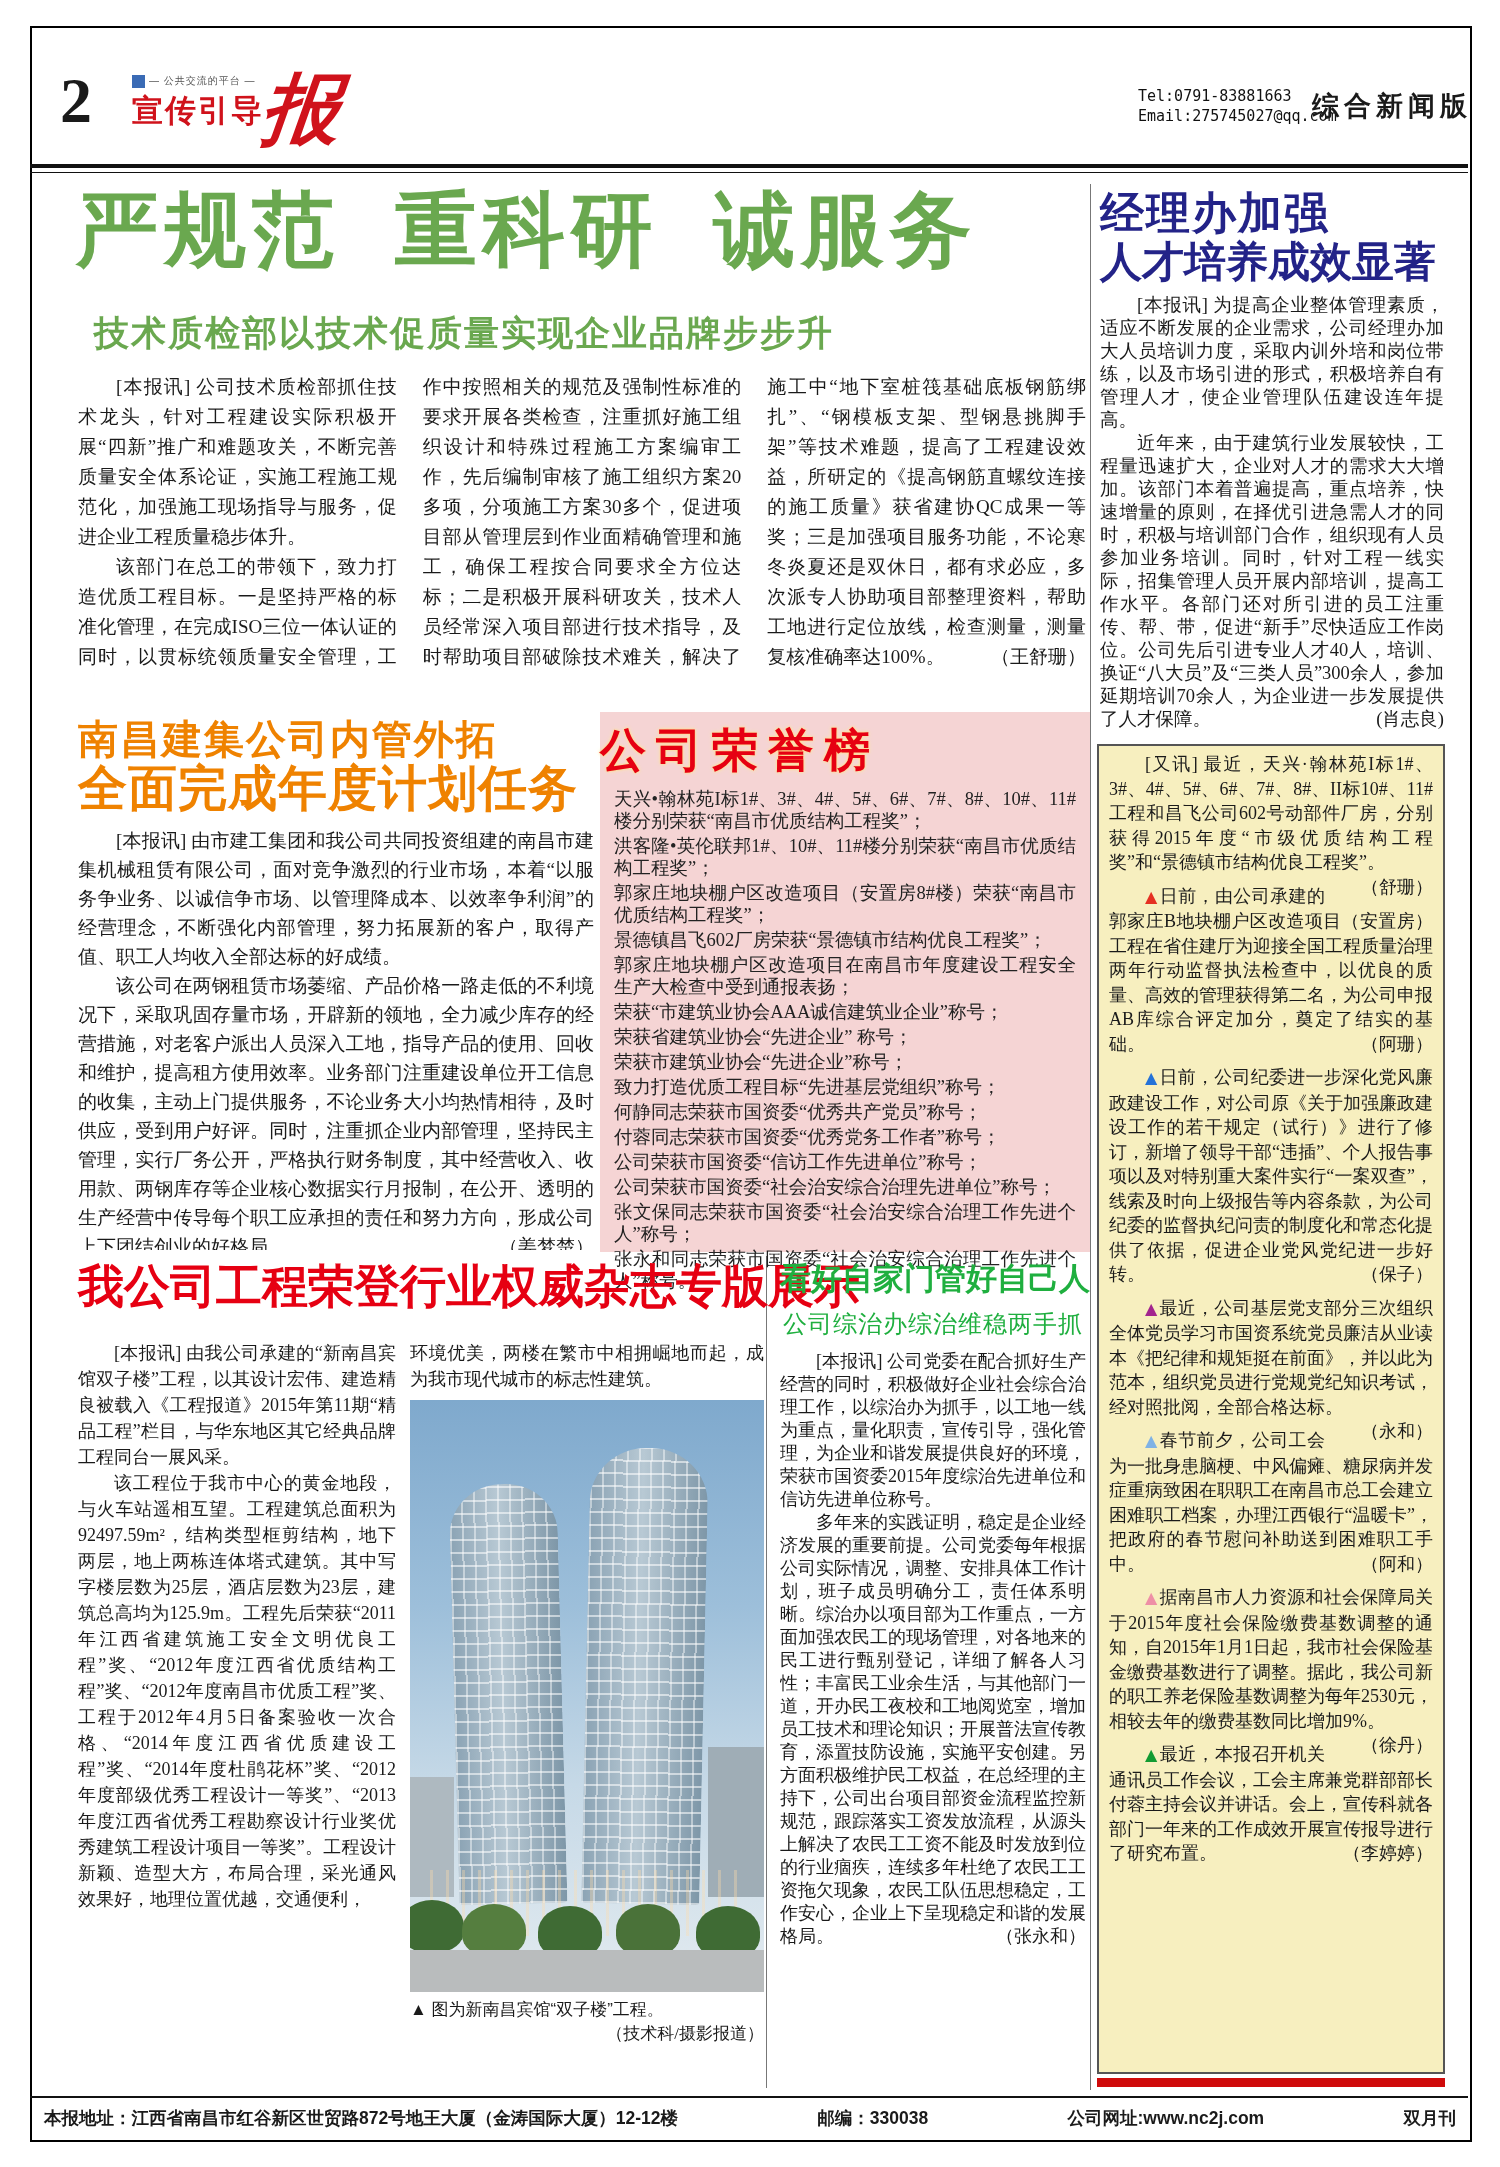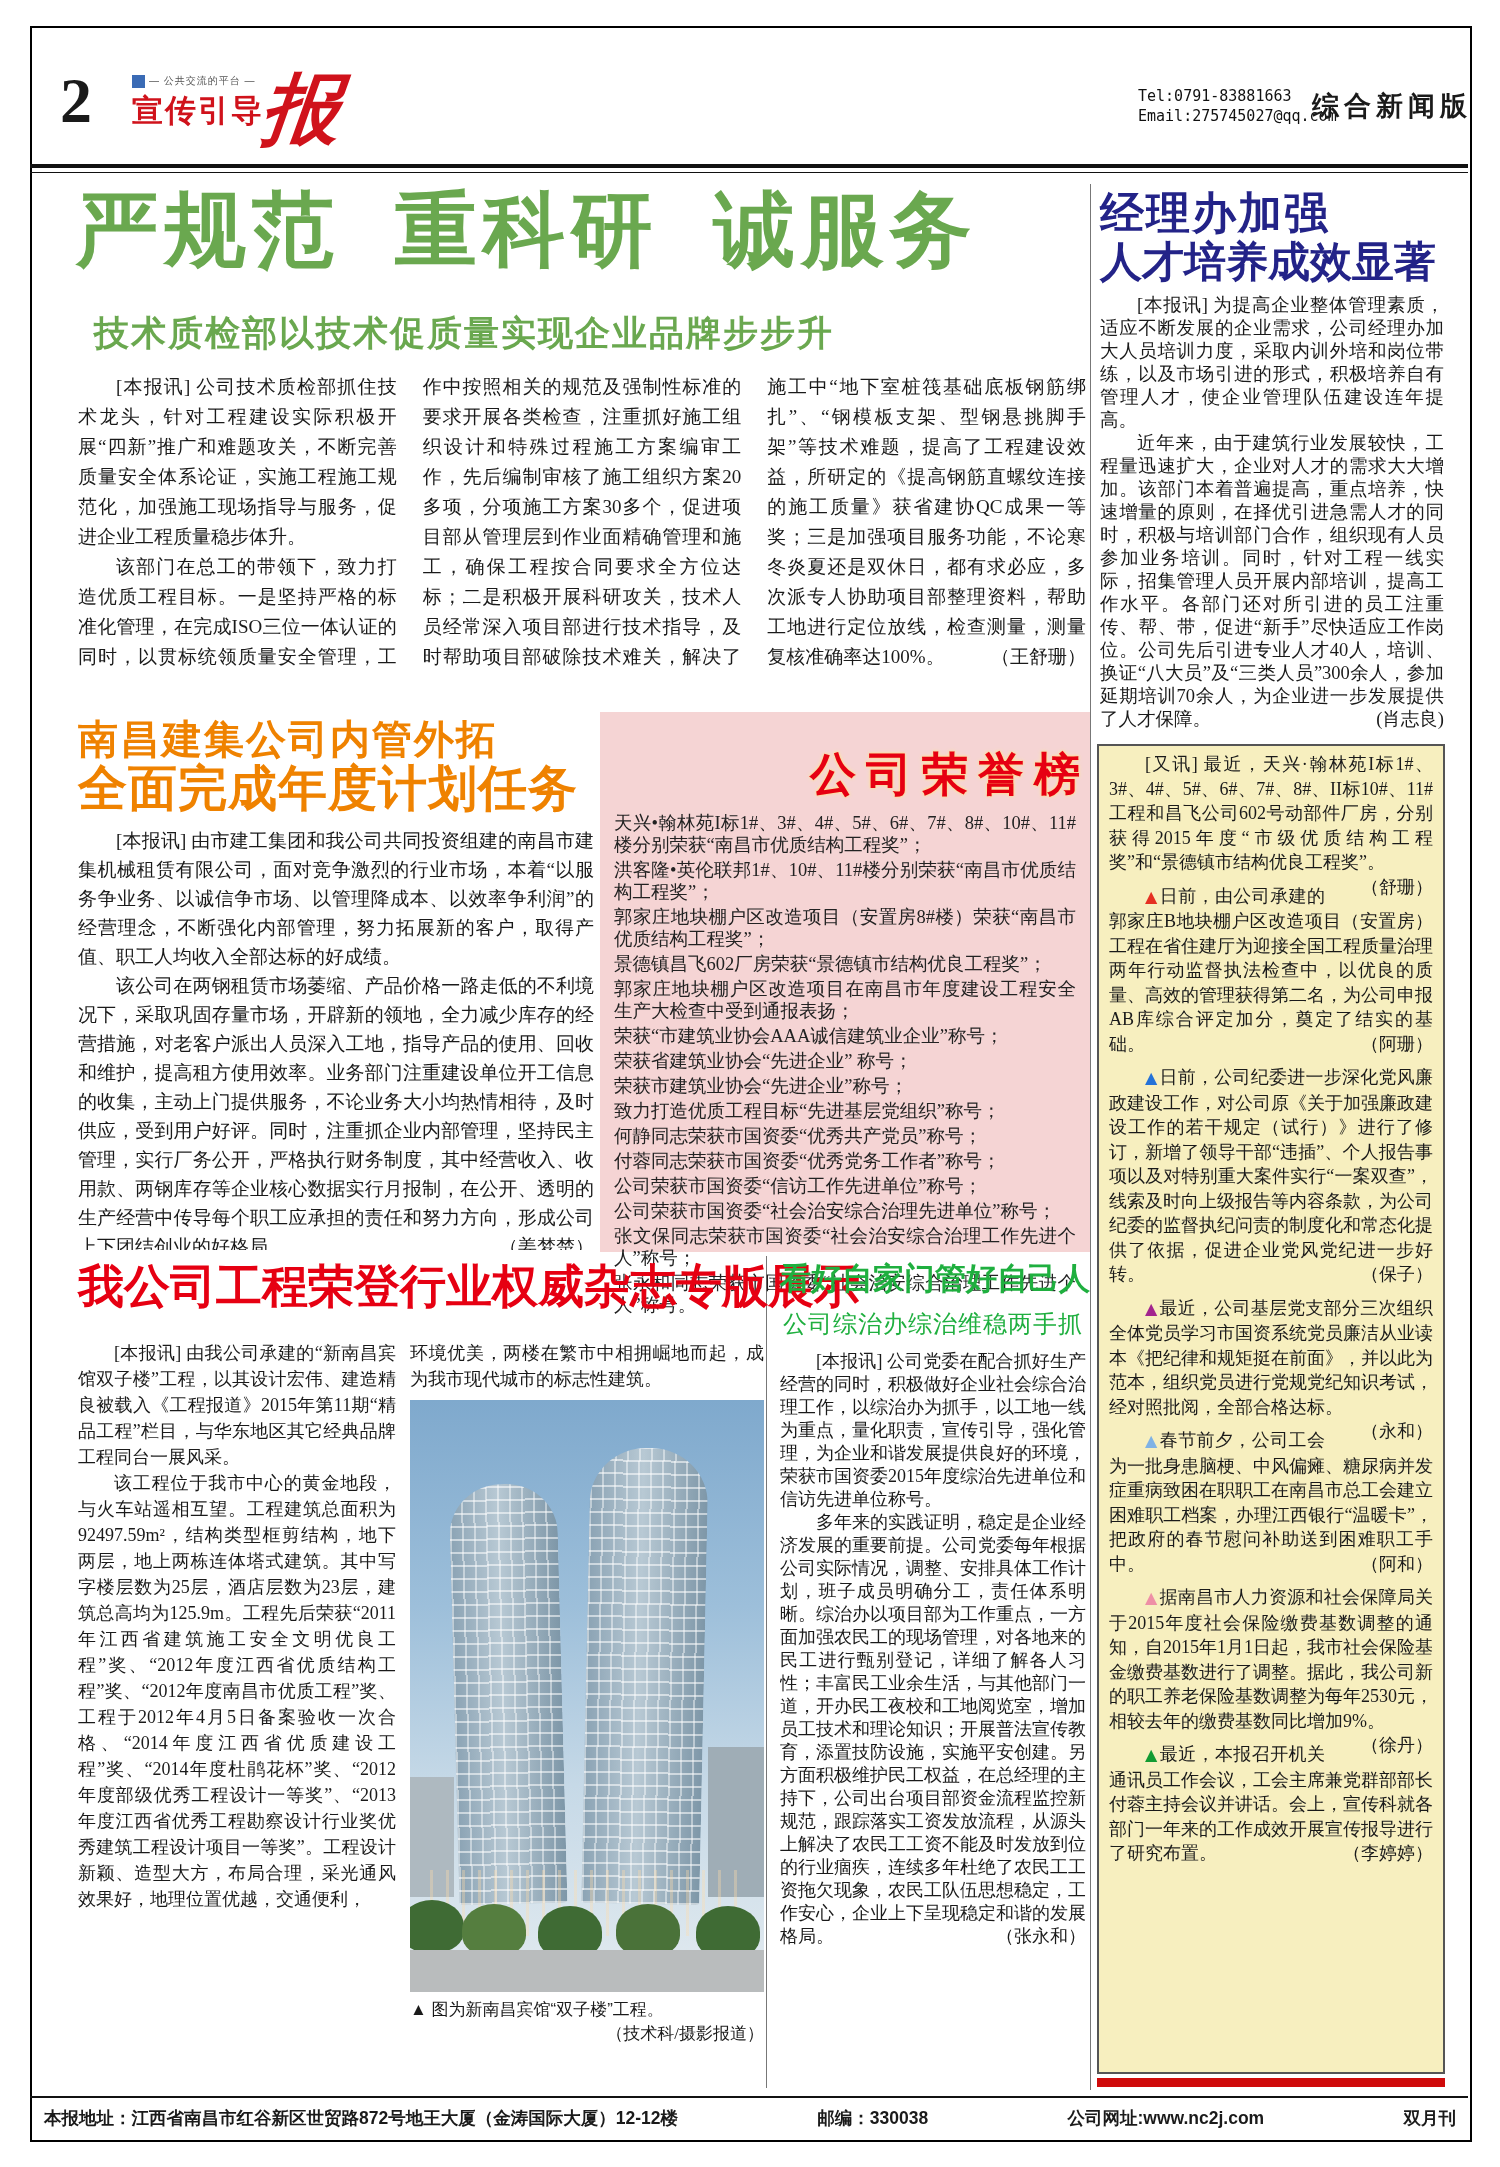--- a/index.html
+++ b/index.html
@@ -29,22 +29,22 @@
   #lead-body{left:78px;top:372px;width:1008px;height:336px;column-count:3;column-gap:26px;
      font-size:19px;line-height:30px;text-align:justify;overflow:hidden;}
   p.para{margin:0;text-indent:2em;}
   .sig{float:right;}
   
   #jianji-t1{left:78px;top:712px;font-size:40px;font-weight:bold;color:#ef8200;font-family:"Liberation Sans",sans-serif;letter-spacing:2px;}
   #jianji-t2{left:78px;top:756px;font-size:49px;font-weight:bold;color:#ef8200;font-family:"Liberation Sans",sans-serif;letter-spacing:1px;}
   #jianji-body{left:78px;top:826px;width:516px;height:424px;font-size:19px;line-height:29px;text-align:justify;overflow:hidden;}
   
   #honor{left:600px;top:712px;width:490px;height:540px;background:#f5d4d4;padding:0;box-sizing:border-box;}
-  #honor-title{text-align:right;font-size:46px;font-weight:bold;color:#e60012;font-family:"Liberation Serif",serif;
-     letter-spacing:10px;padding-top:8px;text-shadow:0 0 2px #ffd76e,0 0 4px #ffe9a8;margin-top:24px;}
+  #honor-title{text-align:left;font-size:46px;font-weight:bold;color:#e60012;font-family:"Liberation Serif",serif;
+     letter-spacing:10px;padding-top:8px;text-shadow:0 0 2px #ffd76e,0 0 4px #ffe9a8;}
   #honor-list{padding:6px 14px 0 14px;font-size:18.5px;line-height:22px;color:#222;text-align:justify;}
   #honor-list p{margin:0 0 3px 0;}
   
   #mag-title{left:78px;top:1256px;width:690px;font-size:46px;font-weight:bold;color:#e60012;
      font-family:"Liberation Sans",sans-serif;white-space:nowrap;letter-spacing:0px;}
   #mag-left{left:78px;top:1340px;width:318px;height:748px;font-size:18px;line-height:26px;text-align:justify;overflow:hidden;}
   #mag-right{left:410px;top:1340px;width:354px;}
   #mag-cont{font-size:18px;line-height:26px;text-align:justify;}
   
   #photo{position:relative;width:354px;height:592px;margin-top:8px;background:linear-gradient(180deg,#7fa9cd 0%,#9dbfda 35%,#c6d9e7 65%,#e3ebf0 100%);overflow:hidden;}

